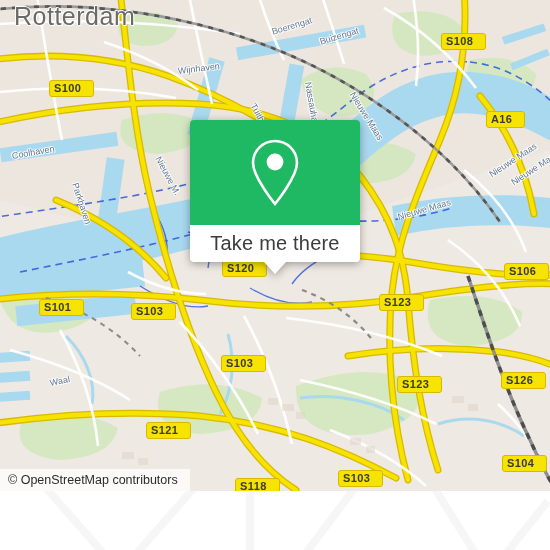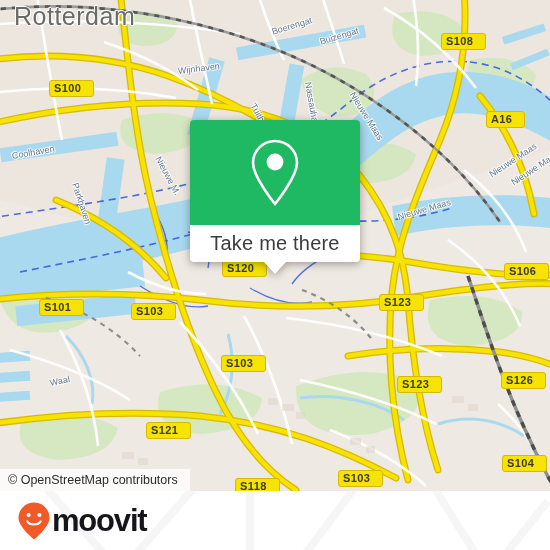--- a/index.html
+++ b/index.html
@@ -386,24 +386,14 @@
         <path d="M40,-10 L110,70"></path>
         <path d="M130,70 L200,-10"></path>
         <path d="M250,-10 L250,70"></path>
         <path d="M300,70 L360,-10"></path>
         <path d="M430,-10 L480,70"></path>
         <path d="M500,70 L548,10"></path>
       </g>
     </svg>
 
 
-    <div id="brand">
-      <svg width="34" height="40" viewBox="0 0 34 40">
-        <path d="M17 1.5 C8.3 1.5 1.5 8.3 1.5 17 C1.5 26 17 38.5 17 38.5
-                 C17 38.5 32.5 26 32.5 17 C32.5 8.3 25.7 1.5 17 1.5 Z" fill="#f05a28"></path>
-        <circle cx="11.6" cy="14" r="2.05" fill="#ffffff"></circle>
-        <circle cx="22.4" cy="14" r="2.05" fill="#ffffff"></circle>
-        <path d="M10.4 20.4 C12.6 24.4 21.4 24.4 23.6 20.4" fill="none" stroke="#ffffff" stroke-width="2.1" stroke-linecap="round"></path>
-      </svg>
-      <span id="brand-wordmark">moovit</span>
-    </div>
   </div>
 </div>
 
 </body></html>

